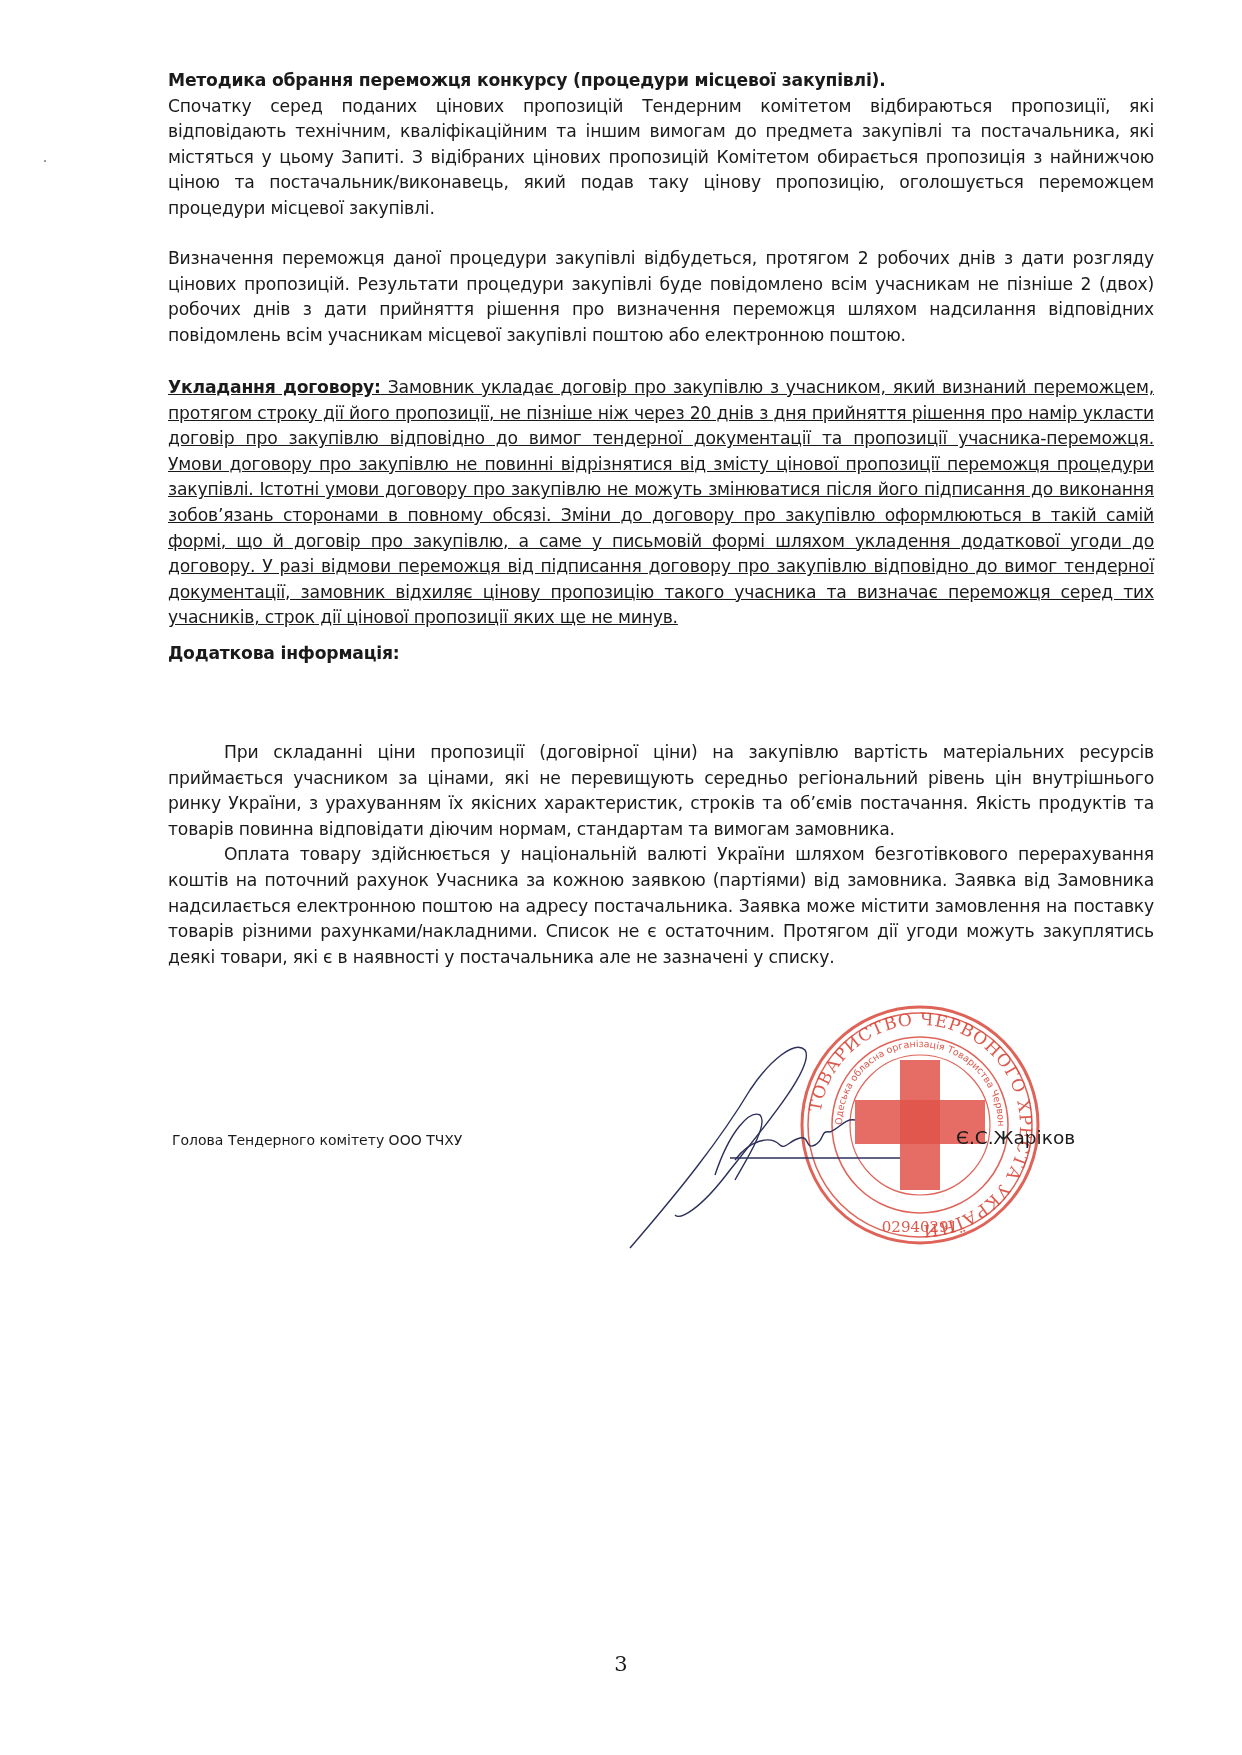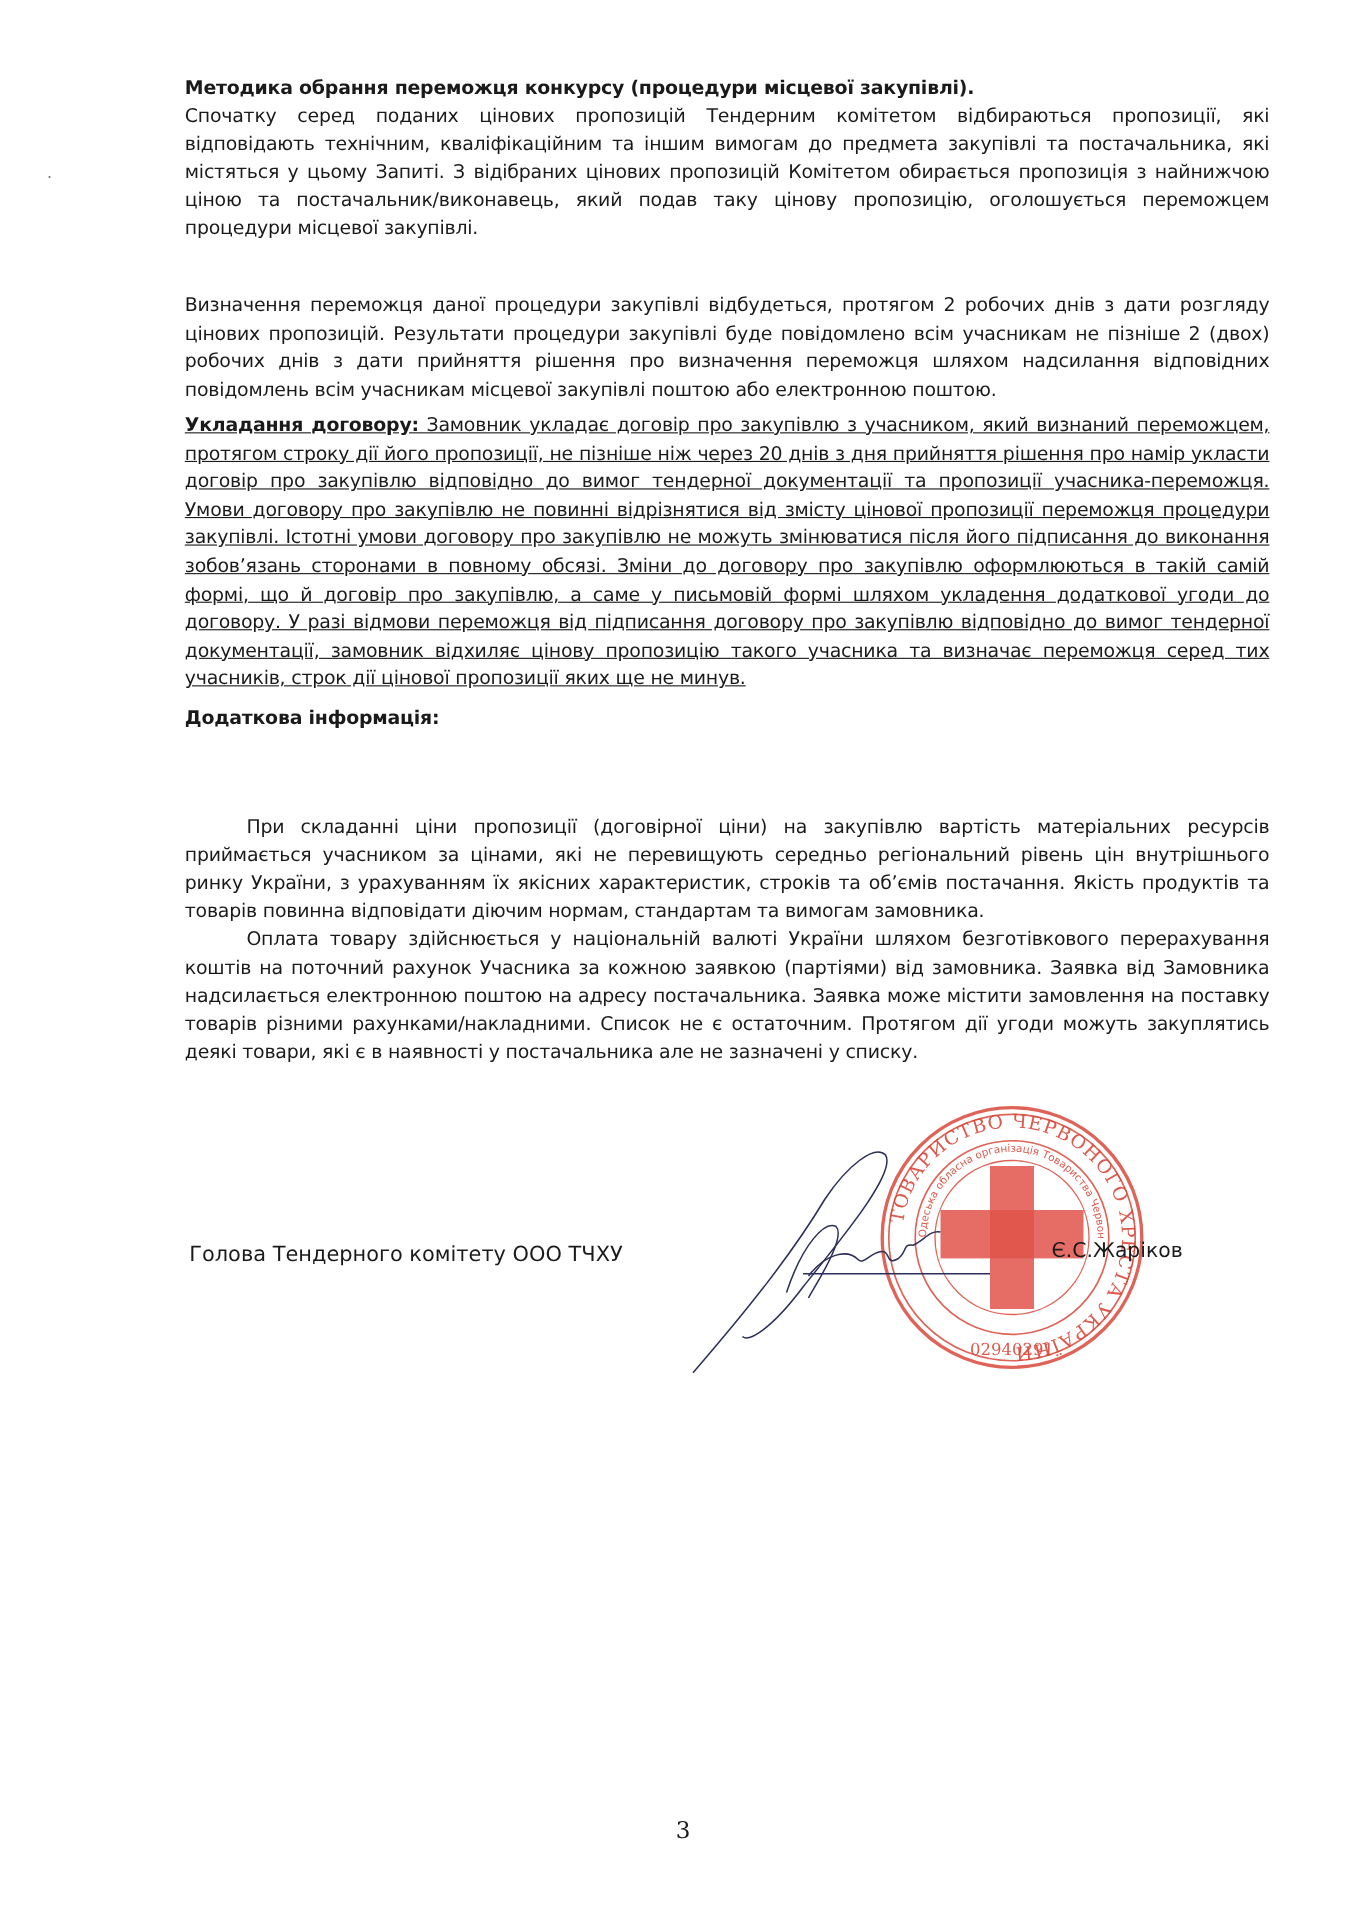--- a/index.html
+++ b/index.html
@@ -5,26 +5,26 @@
   html, body { margin: 0; padding: 0; background: #ffffff; }
   body { width: 1242px; height: 1755px; position: relative; overflow: hidden;
          font-family: "DejaVu Sans", sans-serif; color: #1a1a1a; }
   .page { position: absolute; left: 0; top: 0; width: 996px; height: 1755px; }
   .block { position: absolute; left: 168px; width: 986px; font-size: 17.2px; line-height: 25.6px;
            text-align: justify; letter-spacing: -0.2px; }
   .block p { margin: 0; }
   .heading { font-weight: bold; }
   .indent { text-indent: 56px; }
   #sec1 { top: 68px; }
-  #sec2 { top: 246px; margin-top: 20px; }
+  #sec2 { top: 246px; }
   #sec3 { top: 375px; text-decoration: underline; }
   #sec4-title { top: 641px; }
   #sec4 { top: 740px; }
   .dot { position: absolute; left: 44px; top: 160px; width: 2px; height: 2px; background: #777; border-radius: 50%; }
-  .sign-label { position: absolute; left: 172px; top: 1127px; font-size: 19px; line-height: 26px; }
+  .sign-label { position: absolute; left: 172px; top: 1127px; font-size: 14px; line-height: 26px; }
   .sign-name { position: absolute; left: 956px; top: 1125px; font-size: 18.5px; line-height: 26px; text-align: right; }
   .stamp { position: absolute; left: 795px; top: 1000px; width: 250px; height: 250px; }
   .signature { position: absolute; left: 620px; top: 1020px; width: 280px; height: 230px; }
   .page-num { position: absolute; left: 0; width: 1242px; top: 1652px; text-align: center;
               font-family: "DejaVu Serif", serif; font-size: 21px; }
 </style>
 </head>
 <body>
 
 <div class="page">

